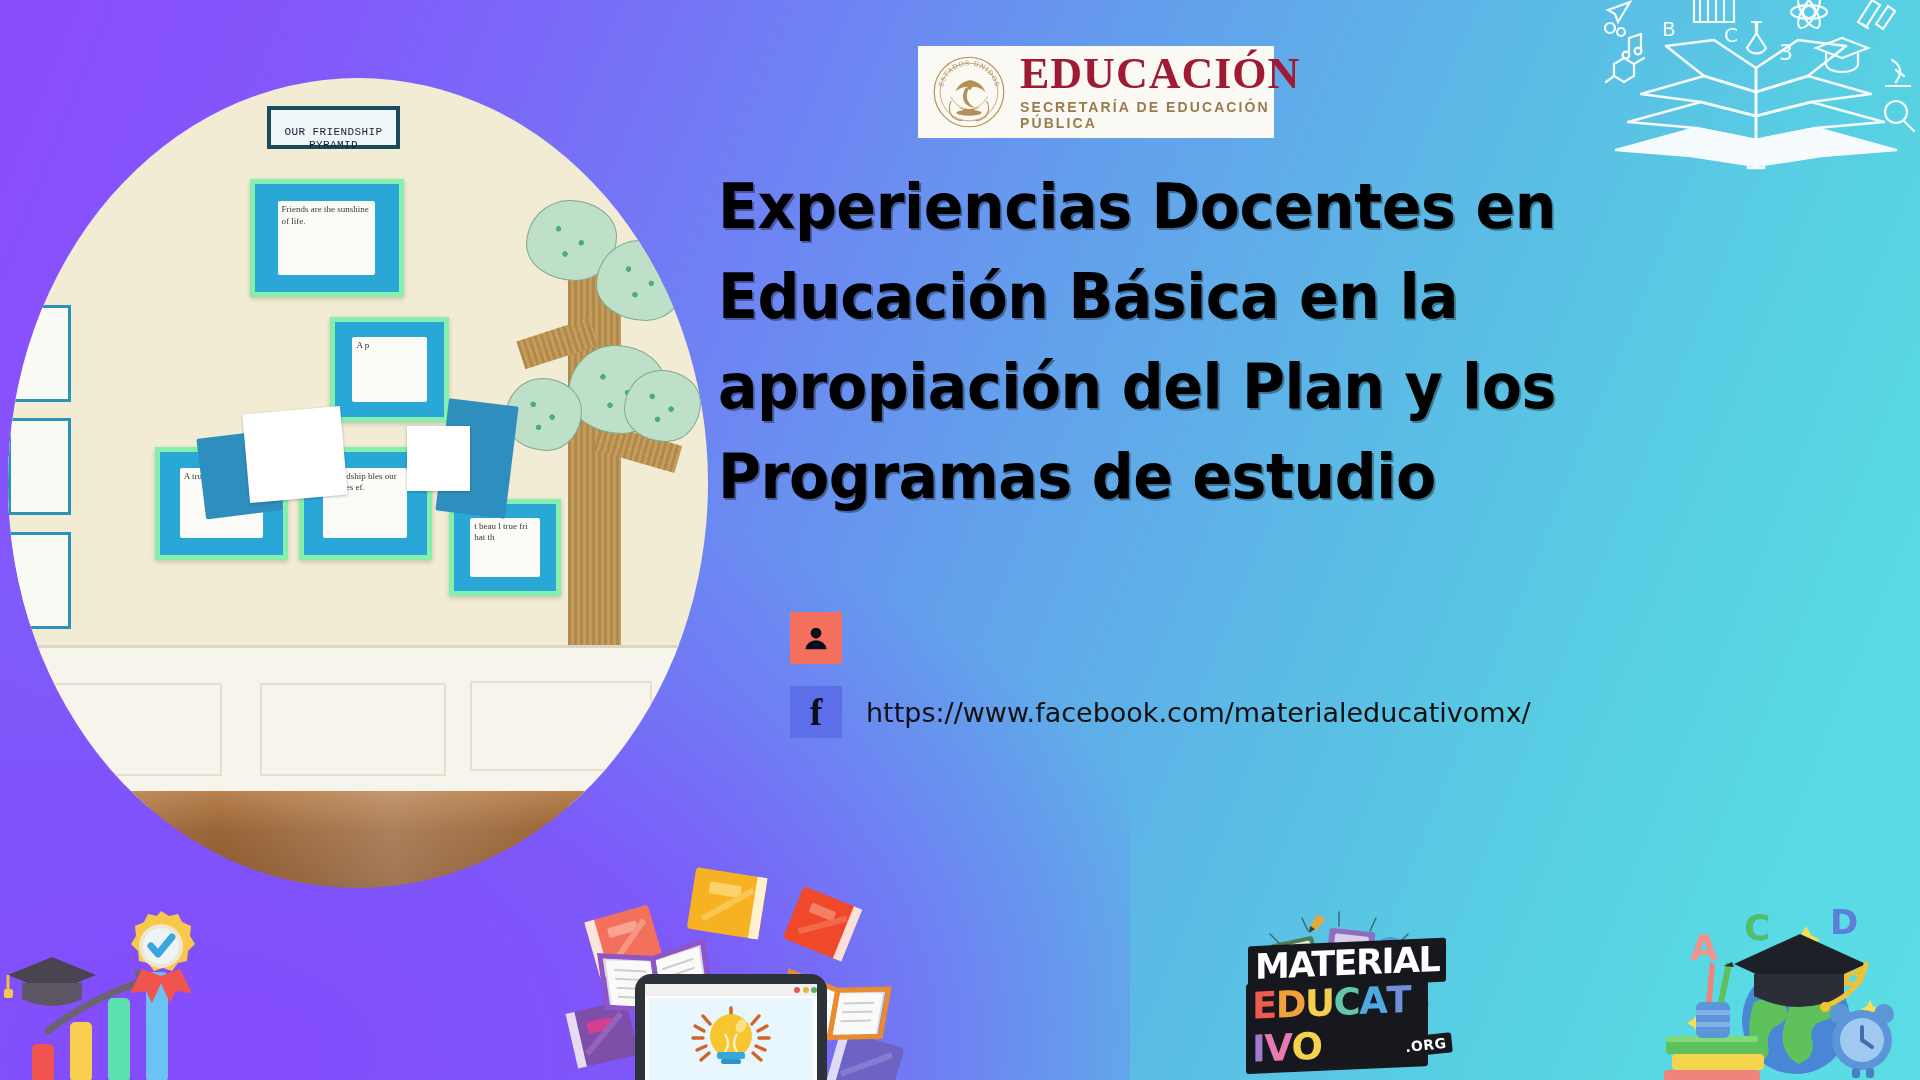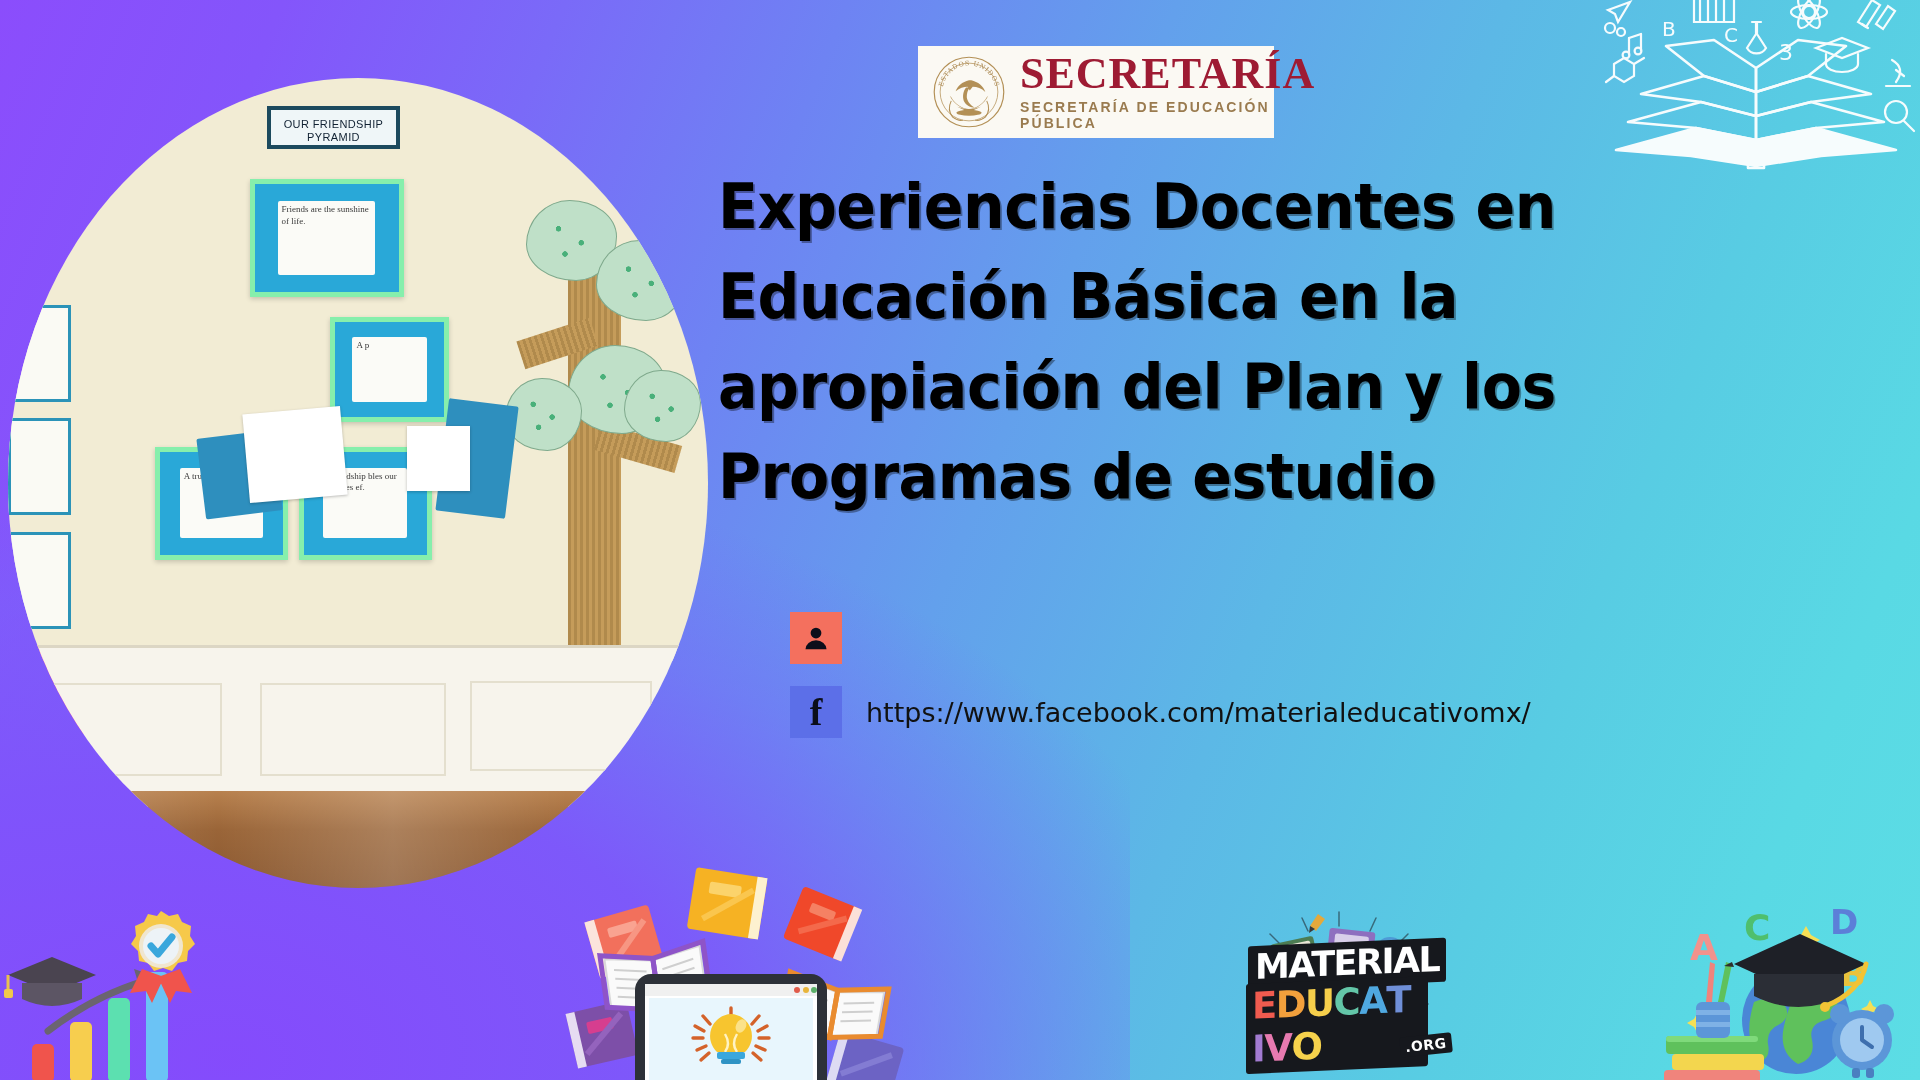--- a/index.html
+++ b/index.html
@@ -56,22 +56,22 @@
   .floor:after{content:"";position:absolute;inset:0;background:linear-gradient(90deg,rgba(255,255,255,.22),rgba(255,255,255,0) 30%,rgba(255,255,255,.18) 55%,rgba(255,255,255,0) 80%);}
 
   .board {
     position:absolute; background:#29A8D8; border:5px solid #86efac;
     box-shadow:0 2px 5px rgba(0,0,0,.18);
   }
   .board .note { position:absolute; inset:16%; background:#FBFBF7; border-radius:2px;
                  font-size:9px; color:#3a3a3a; padding:3px 4px; line-height:1.25;
                  font-family:"Liberation Serif", serif; overflow:hidden;}
   .titleboard { position:absolute; background:#EFF6F8; border:4px solid #1C4A5E;
-                font-family:Liberation Sans, sans-serif; font-size:10px; color:#123; text-align:center;
-                letter-spacing:.4px; padding-top:8px; line-height:1.25; }
+                font-family:Liberation Mono, monospace; font-size:10px; color:#123; text-align:center;
+                letter-spacing:.4px; padding-top:16px; line-height:1.25; }
   .tree-trunk{position:absolute;background:repeating-linear-gradient(90deg,#B08A4C 0 3px,#C59C5A 3px 6px);}
   .leaf{position:absolute;background:#BFE0C8;border:1.5px solid #7FA98C;border-radius:48% 52% 45% 55%/55% 45% 55% 45%;}
   .leaf:after{content:"";position:absolute;inset:14%;border-radius:inherit;
     background:radial-gradient(circle at 30% 30%,#49B07A 0 2.5px,transparent 3px),
                radial-gradient(circle at 65% 55%,#49B07A 0 2.5px,transparent 3px),
                radial-gradient(circle at 40% 75%,#49B07A 0 2.5px,transparent 3px);}
   .postersheet{position:absolute;background:#FAFAF4;border:3px solid #2B93B8;}
   .pinkbag{position:absolute;background:#F0197B;border-radius:3px;}
 
   
@@ -221,20 +221,23 @@
       <div class="note">Friends are the sunshine of life.</div>
     </div>
     <div class="board" style="left:46%;top:29.5%;width:17%;height:13%">
       <div class="note">A p</div>
     </div>
     <div class="board" style="left:21%;top:45.5%;width:19%;height:14%">
       <div class="note">A true fr think e</div>
     </div>
     <div class="board" style="left:41.5%;top:45.5%;width:19%;height:14%">
       <div class="note">Friendship bles our divides ef.</div>
+    </div>
+    <div class="board" style="left:63%;top:52%;width:16%;height:12%">
+      <div class="note">t beau l true fri hat th</div>
     </div>
 
     <div class="tree-trunk" style="left:80%;top:24%;width:7.5%;height:46%;"></div>
     <div class="tree-trunk" style="left:73%;top:31%;width:11%;height:3.6%;transform:rotate(-18deg)"></div>
     <div class="tree-trunk" style="left:84%;top:44%;width:12%;height:3.4%;transform:rotate(16deg)"></div>
     <div class="leaf" style="left:74%;top:15%;width:13%;height:10%"></div>
     <div class="leaf" style="left:84%;top:20%;width:13%;height:10%"></div>
     <div class="leaf" style="left:80%;top:33%;width:14%;height:11%"></div>
     <div class="leaf" style="left:71%;top:37%;width:11%;height:9%"></div>
     <div class="leaf" style="left:88%;top:36%;width:11%;height:9%"></div>
@@ -315,21 +318,21 @@
       <path d="M76 55 c-6 12 -17 19 -29 19 c12 -1 22 -8 27 -17 z"></path>
       <path d="M34 70 q16 10 32 0 q-16 6 -32 0 z"></path>
       <ellipse cx="50" cy="78" rx="17" ry="4"></ellipse>
     </g>
     <g fill="none" stroke="#B39056" stroke-width="1.4">
       <path d="M26 62 q-6 12 2 22 q8 6 14 4"></path>
       <path d="M74 62 q6 12 -2 22 q-8 6 -14 4"></path>
     </g>
   </svg>
   <div id="sep-text">
-    <div id="sep-word">SECRETARÍA</div>
+    <div id="sep-word">EDUCACIÓN</div>
     <div id="sep-sub">SECRETARÍA DE EDUCACIÓN PÚBLICA</div>
   </div>
 </div>
 
 <div id="title">
   <div>Experiencias Docentes en</div>
   <div>Educación Básica en la</div>
   <div>apropiación del Plan y los</div>
   <div>Programas de estudio</div>
 </div>

